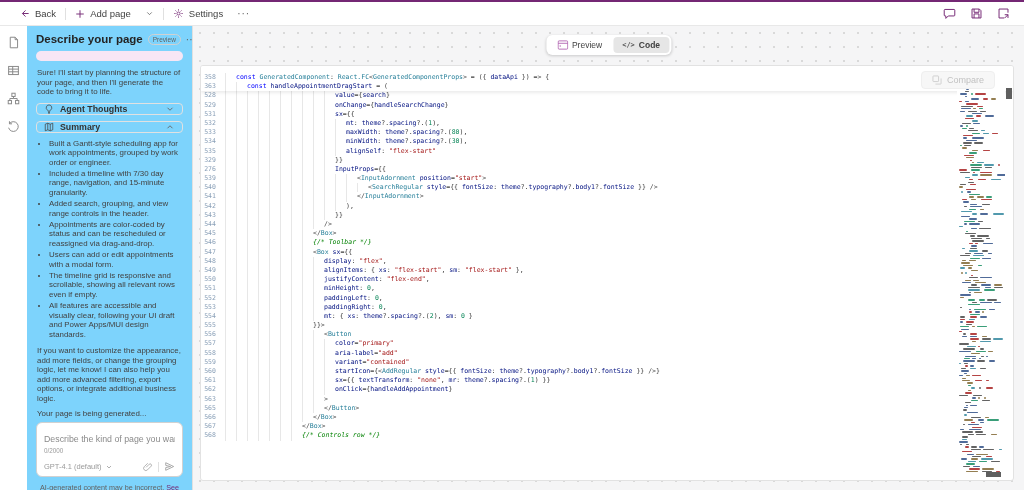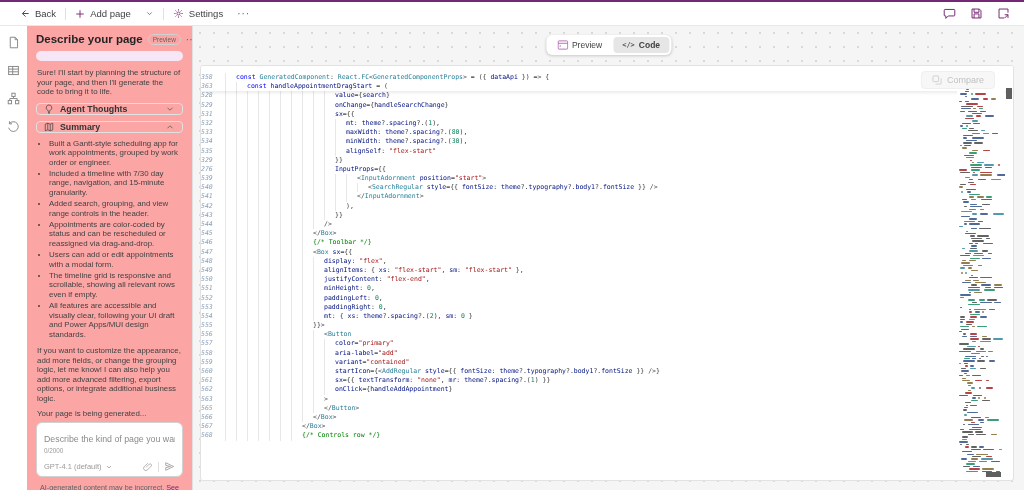--- a/index.html
+++ b/index.html
@@ -17,21 +17,21 @@
   .tb-more { font-size:10px; color:#616161; letter-spacing:1px; }
   .tb-right { display:flex; align-items:center; gap:14px; padding-right:2px; }
 
   
   .shell { display:flex; height:464px; }
   .rail { width:27px; background:#fff; display:flex; flex-direction:column; align-items:center;
     padding-top:10px; gap:15px; }
   .rail .ric { opacity:.75; }
 
   
-  .panel { width:166px; border-right:1px solid #e0e0e0; background:#fca5a5;
+  .panel { width:166px; border-right:1px solid #e0e0e0; background:#7dd3fc;
     display:flex; flex-direction:column; padding:7px 9px 5px; overflow:hidden; }
   .p-head { display:flex; align-items:center; gap:5px; margin-bottom:6px; }
   .p-title { font-size:11.5px; font-weight:700; color:#242424; white-space:nowrap; }
   .badge { font-size:6.5px; color:#616161; border:1px solid #d1d1d1; border-radius:7px; padding:1px 4px; }
   .p-head-icons { margin-left:auto; display:flex; align-items:center; gap:6px; color:#616161; }
   .dots { font-size:10px; color:#616161; }
 
   .thumb { height:56px; background:#f7e6f5; border-radius:8px; margin-bottom:7px; padding:5px 10px; }
   .thumb-inner { background:#fff; height:100%; border-radius:3px; position:relative; overflow:hidden; }
 
@@ -71,25 +71,25 @@
 
   .editor { position:absolute; left:7px; right:10px; top:39px; bottom:9px; background:#fff;
     border:1px solid #e2e2e2; border-radius:3px; overflow:hidden; }
   .compare { position:absolute; top:5px; right:18px; z-index:6; display:flex; align-items:center; gap:5px;
     background:#f7f7f7; border:1px solid #efefef; border-radius:4px; padding:3px 10px;
     font-size:9px; color:#c2c2c2; }
 
   .sticky { padding-top:7px; background:#fff; box-shadow:0 2px 3px rgba(0,0,0,.08); position:relative; z-index:2; }
   .cl { display:flex; height:9.2px; line-height:9.2px; white-space:pre;
     font-family:"DejaVu Sans Mono", monospace; font-size:6.5px; }
-  .ln { width:24px; flex:0 0 24px; text-align:left; padding-right:6px; color:#8aa0b8;font-style:italic; }
+  .ln { width:24px; flex:0 0 24px; text-align:center; padding-right:6px; color:#8aa0b8; }
   .ind { flex:0 0 auto; height:100%;
     background-image:linear-gradient(to right,#e7e7e7 1px, transparent 1px); background-size:11px 100%; }
   .tk-k { color:#0000ff; } .tk-m { color:#267f99; } .tk-a { color:#001080; }
-  .tk-s { color:#a31515; } .tk-n { color:#098658; } .tk-c { color:#008000; }
+  .tk-s { color:#a31515; } .tk-n { color:#098658; } .tk-c { color:#008000;font-style:italic; }
   .tk-p { color:#3b3b3b; } .tk-t { color:#000; }
 
   .minimap { position:absolute; top:20px; bottom:4px; right:8px; width:48px; background:#fff; z-index:3; overflow:hidden; }
   .mm-row { position:absolute; height:1.4px; border-radius:1px; }
   .vscroll { position:absolute; top:0; bottom:0; right:0; width:8px; z-index:4; }
   .vthumb { position:absolute; top:22px; right:1px; width:6px; height:11px; background:#5f5f5f; }
   .hthumb { position:absolute; bottom:3px; right:12px; width:15px; height:5px; background:#5f5f5f; z-index:4; }
 </style>
 </head>
 <body>

